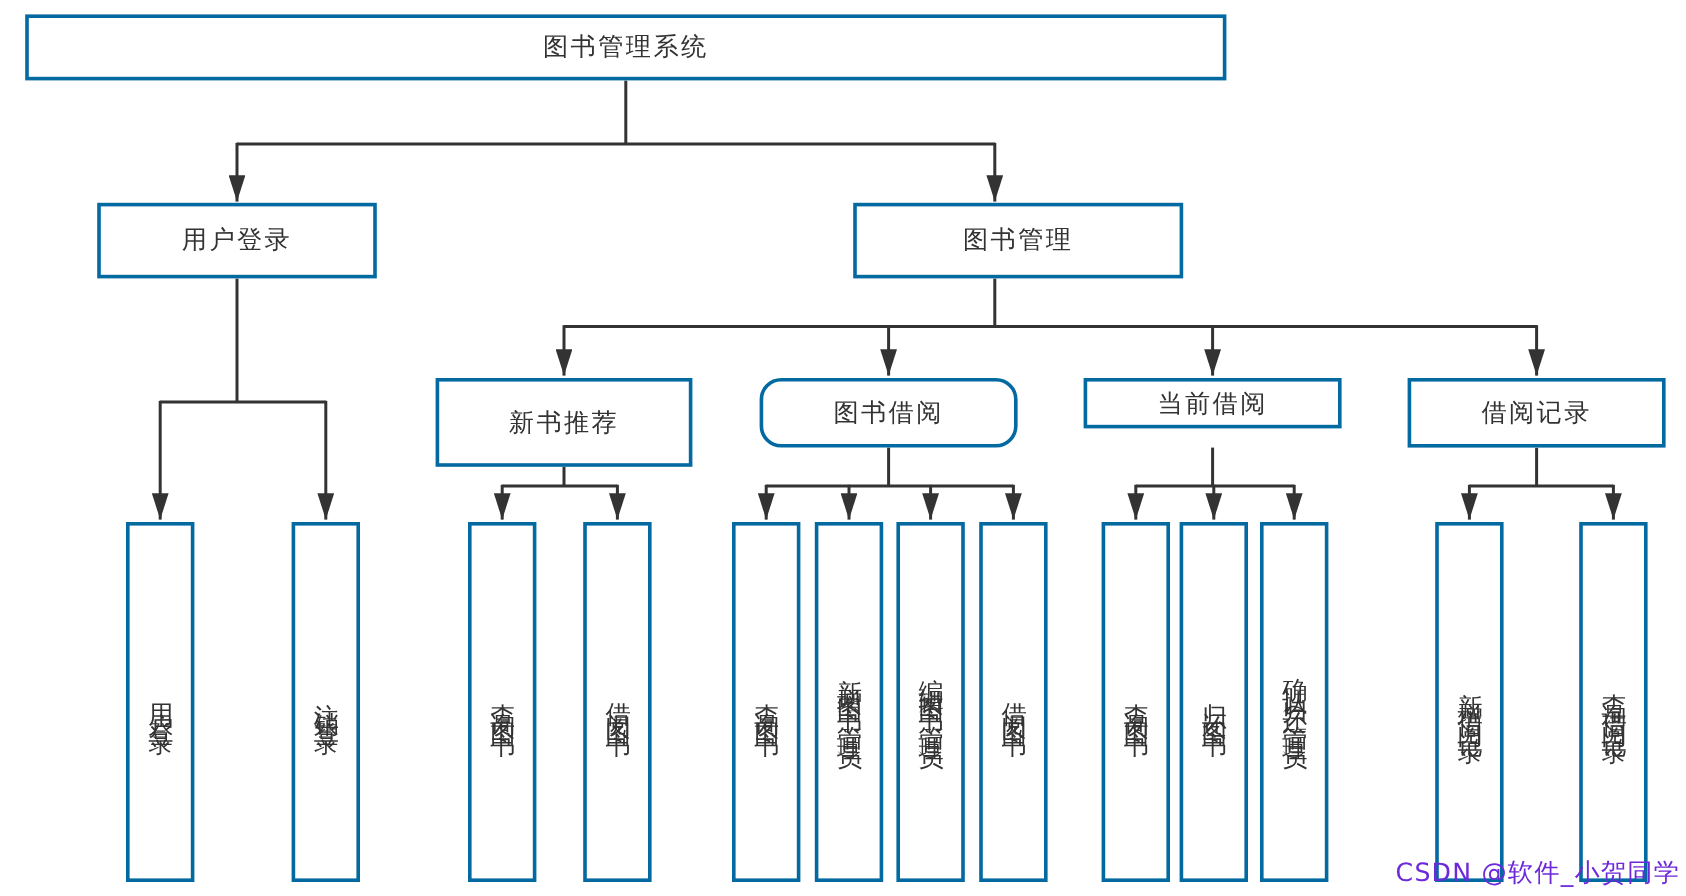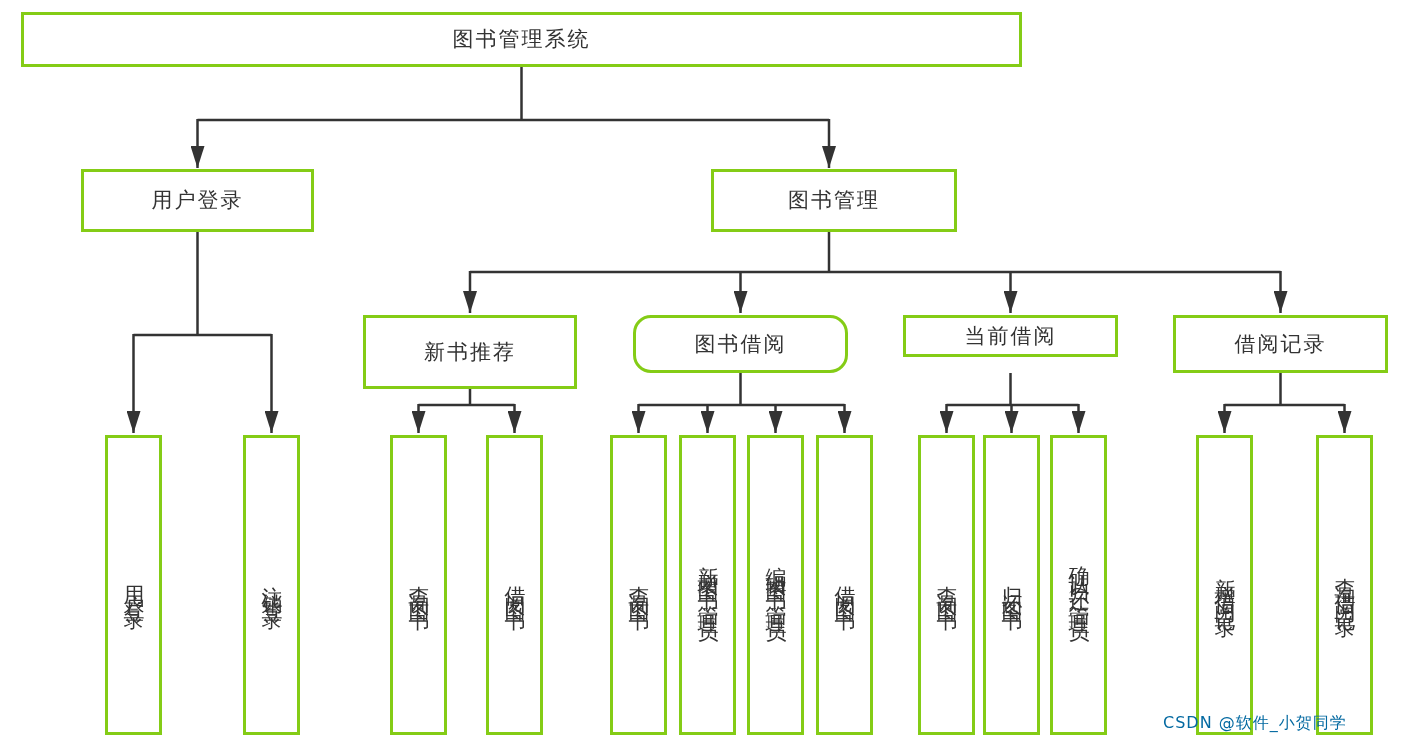--- a/index.html
+++ b/index.html
@@ -16,41 +16,41 @@
   }
   svg.connectors {
     position: absolute;
     left: 0; top: 0;
     width: 1405px; height: 747px;
     pointer-events: none;
   }
   .box {
     position: absolute;
     box-sizing: border-box;
-    border: 3px solid #84cc16;
+    border: 3px solid #0369a1;
     background: #ffffff;
     display: flex;
     align-items: center;
     justify-content: center;
   }
   .lbl {
     font-size: 21px;
     color: #333333;
     letter-spacing: 2px;
     white-space: nowrap;
     line-height: 1;
   }
   .v .lbl {
     writing-mode: vertical-rl;
     letter-spacing: 8px;
   }
   
   .n-root  { left: 21px;  top: 12px;  width: 1001px; height: 55px; }
   .n-l2a   { left: 81px;  top: 169px; width: 233px;  height: 63px; }
-  .n-l2b   { left: 711px; top: 169px; width: 246px;  height: 63px; }
+  .n-l2b   { left: 711px; top: 169px; width: 275px;  height: 63px; }
   .n-l3a   { left: 363px; top: 315px; width: 214px;  height: 74px; }
   .n-l3b   { left: 633px; top: 315px; width: 215px;  height: 58px; border-radius: 18px; }
   .n-l3c   { left: 903px; top: 315px; width: 215px;  height: 42px; }
   .n-l3d   { left: 1173px;top: 315px; width: 215px;  height: 58px; }
   .leaf    { top: 435px; width: 57px; height: 300px; }
   .f0  { left: 105px; }
   .f1  { left: 243px; }
   .f2  { left: 390px; }
   .f3  { left: 486px; }
   .f4  { left: 610px; }
@@ -59,22 +59,22 @@
   .f7  { left: 816px; }
   .f8  { left: 918px; }
   .f9  { left: 983px; }
   .f10 { left: 1050px; }
   .f11 { left: 1196px; }
   .f12 { left: 1316px; }
   .watermark {
     position: absolute;
     left: 1163px;
     top: 713px;
-    font-size: 16px;
-    color: #0369a1;
+    font-size: 21px;
+    color: #6d28d9;
     letter-spacing: 1px;
     white-space: nowrap;
     z-index: 5;
   }
 </style>
 </head>
 <body>
 
 <div class="canvas">
 

